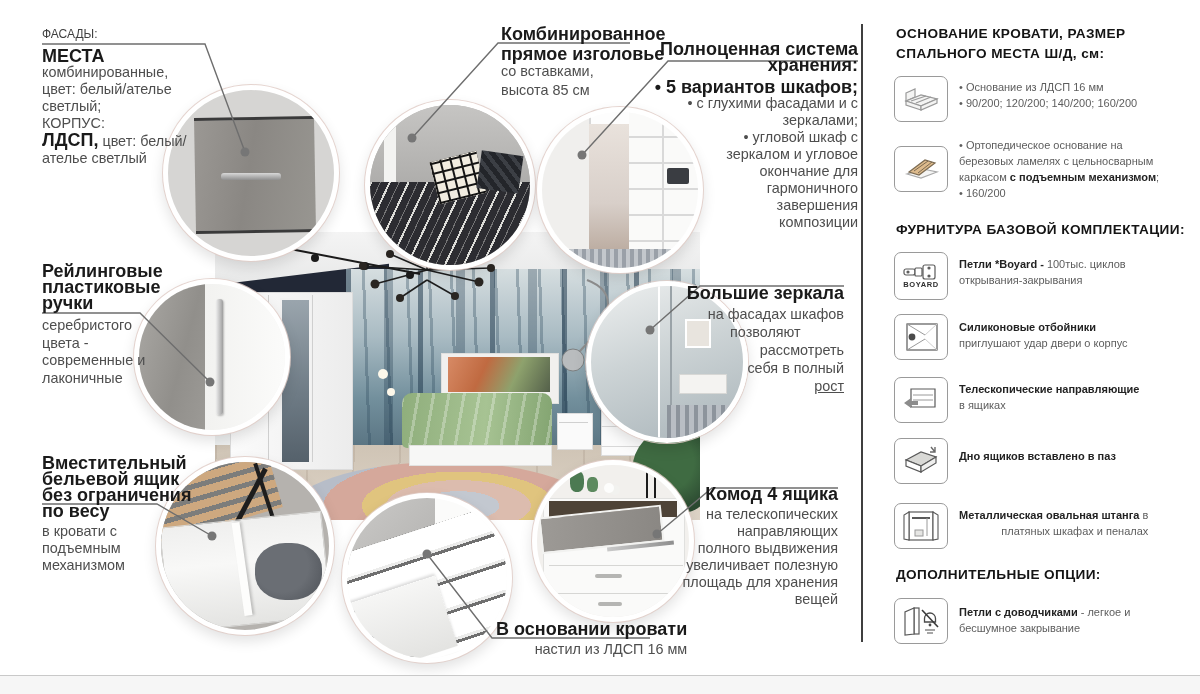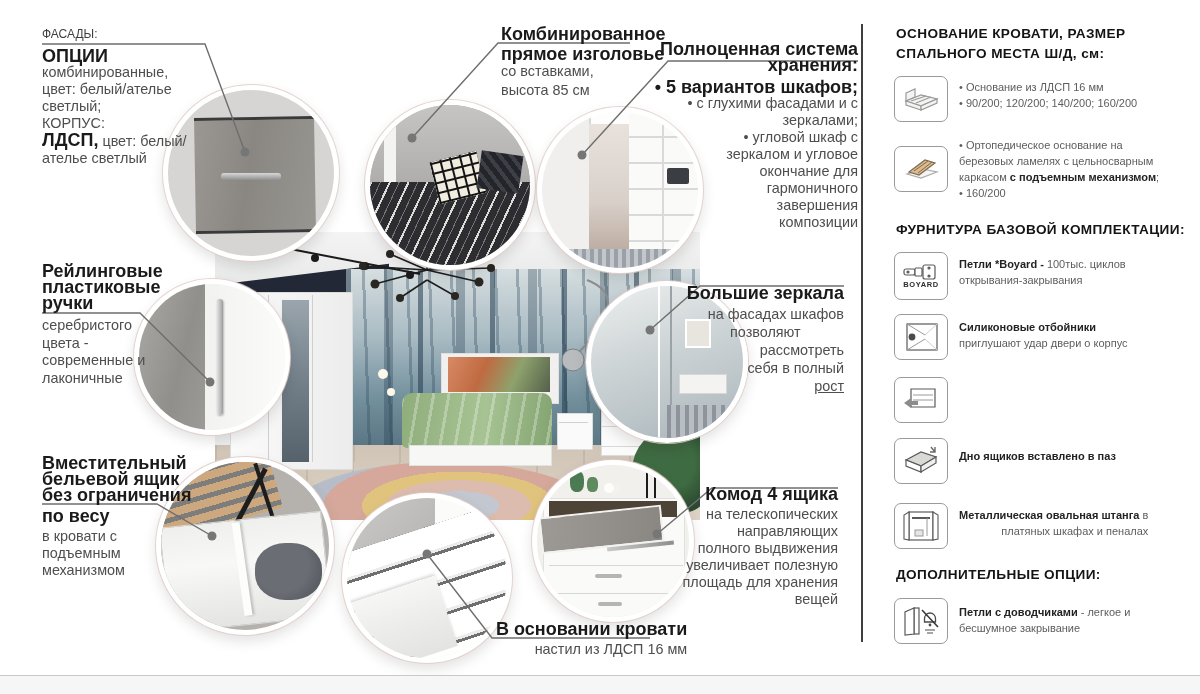--- a/index.html
+++ b/index.html
@@ -222,21 +222,21 @@
       <circle cx="210" cy="382" r="4.5"></circle>
       <circle cx="212" cy="536" r="4.5"></circle>
       <circle cx="657" cy="534" r="4.5"></circle>
       <circle cx="427" cy="554" r="4.5"></circle>
     </g>
   </svg>
 
   <div class="callout" style="left:42px;top:27px;">
     <div class="lbl">ФАСАДЫ:</div>
     <div class="gap4"></div>
-    <div class="ln b">ОПЦИИ</div>
+    <div class="ln b">МЕСТА</div>
     <div class="ln">комбинированные,</div>
     <div class="ln">цвет: белый/ателье</div>
     <div class="ln">светлый;</div>
     <div class="ln">КОРПУС:</div>
     <div class="ln"><span class="ln b">ЛДСП,</span><span> цвет: белый/</span></div>
     <div class="ln">ателье светлый</div>
   </div>
 
   <div class="callout" style="left:501px;top:26px;">
     <div class="ln b">Комбинированное</div>
@@ -279,21 +279,21 @@
     <div class="ln" style="line-height:17.5px;">серебристого</div>
     <div class="ln" style="line-height:17.5px;">цвета -</div>
     <div class="ln" style="line-height:17.5px;">современные и</div>
     <div class="ln" style="line-height:17.5px;">лаконичные</div>
   </div>
 
   <div class="callout" style="left:42px;top:455px;">
     <div class="ln b">Вместительный</div>
     <div class="ln b">бельевой ящик</div>
     <div class="ln b">без ограничения</div>
-    <div class="ln b" style="margin-top:5px;">по весу</div>
+    <div class="ln b" style="">по весу</div>
     <div class="gap2"></div>
     <div class="ln">в кровати с</div>
     <div class="ln">подъемным</div>
     <div class="ln">механизмом</div>
   </div>
 
   <div class="callout ta-r" style="right:362px;top:470px;">
     <div class="ln b">Комод 4 ящика</div>
     <div class="gap2"></div>
     <div class="ln">на телескопических</div>
@@ -385,20 +385,24 @@
   </div>
 
   <div class="sb-icon" style="top:377px;">
     <svg width="40" height="30" viewBox="0 0 40 30">
       <path d="M10 4 L34 4 L34 22 L10 22 Z" fill="#fff" stroke="#5a5a5a" stroke-width="1.2"></path>
       <line x1="12" y1="10" x2="32" y2="10" stroke="#9a9a9a"></line>
         <line x1="12" y1="15" x2="32" y2="15" stroke="#9a9a9a"></line>
       <path d="M3 18 l7 -5 v3 h7 v4 h-7 v3 Z" fill="#8c8c8c"></path>
     </svg>
   </div>
+  <div class="sb-text" style="top:381px;">
+    <div class="b">Телескопические направляющие</div>
+    <div>в ящиках</div>
+  </div>
 
   <div class="sb-icon" style="top:438px;">
     <svg width="40" height="32" viewBox="0 0 40 32">
       <path d="M5 15 L20 7 L35 12 L20 21 Z" fill="#d9d9d6" stroke="#5a5a5a" stroke-width="1.2"></path>
       <path d="M5 15 L5 21 L20 27 L20 21 Z" fill="#fff" stroke="#5a5a5a" stroke-width="1.2"></path>
       <path d="M35 12 L35 18 L20 27 L20 21 Z" fill="#efefee" stroke="#5a5a5a" stroke-width="1.2"></path>
       <path d="M30 2 l4 5 m0 -5 v5 h-5" stroke="#6a6a6a" fill="none" stroke-width="1.4"></path>
     </svg>
   </div>
   <div class="sb-text" style="top:448px;">

